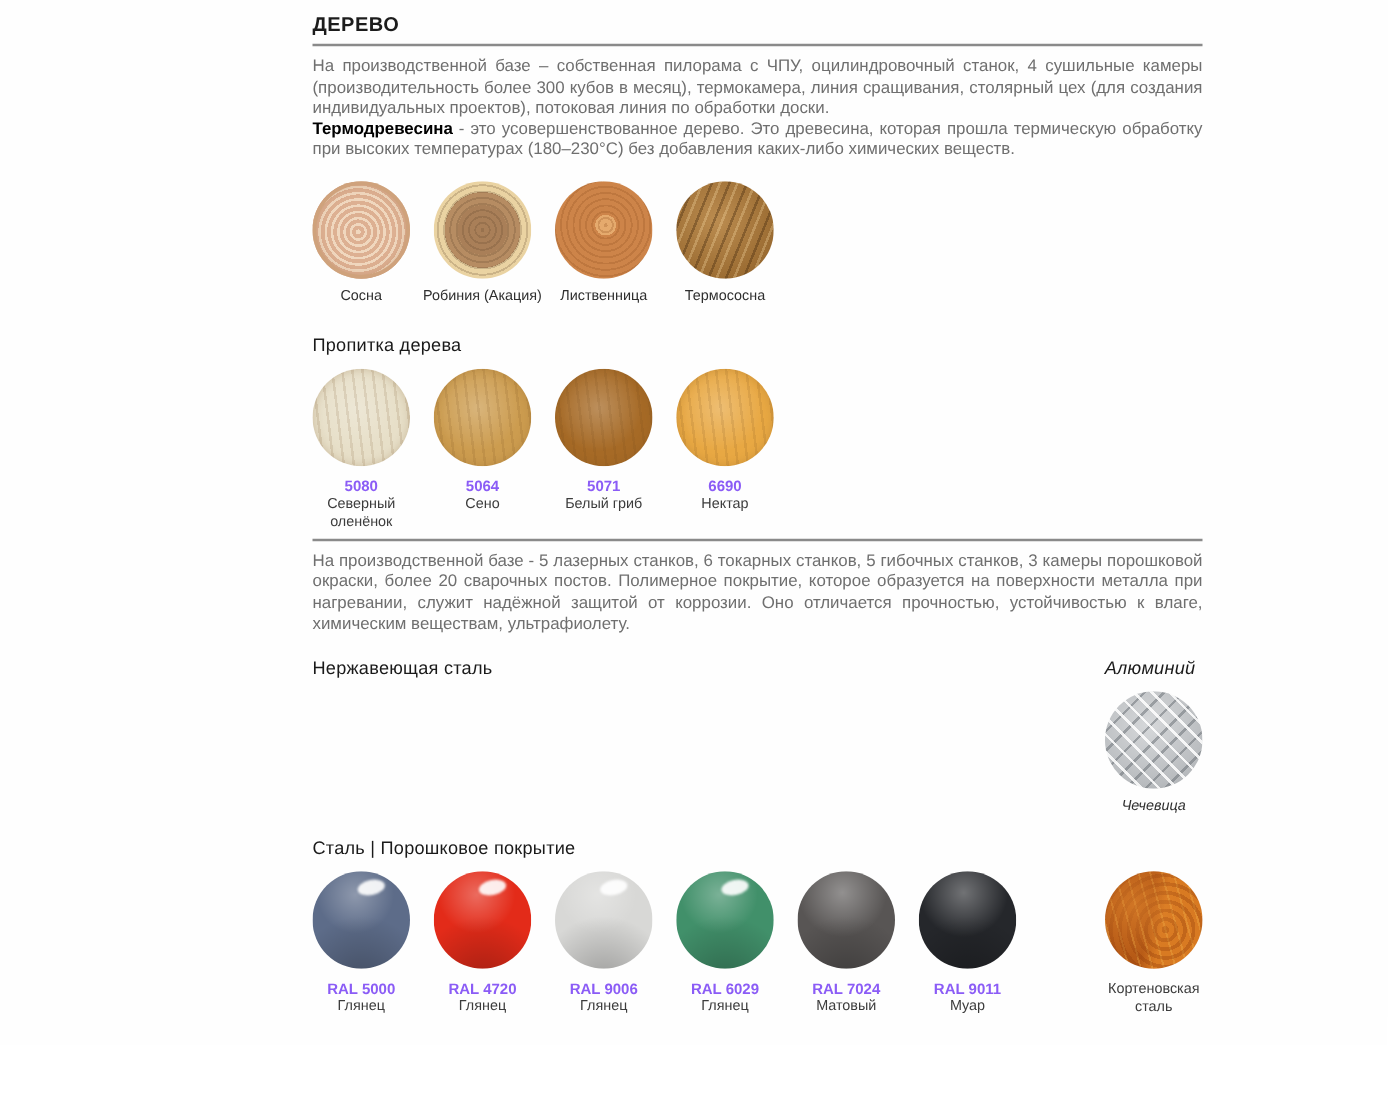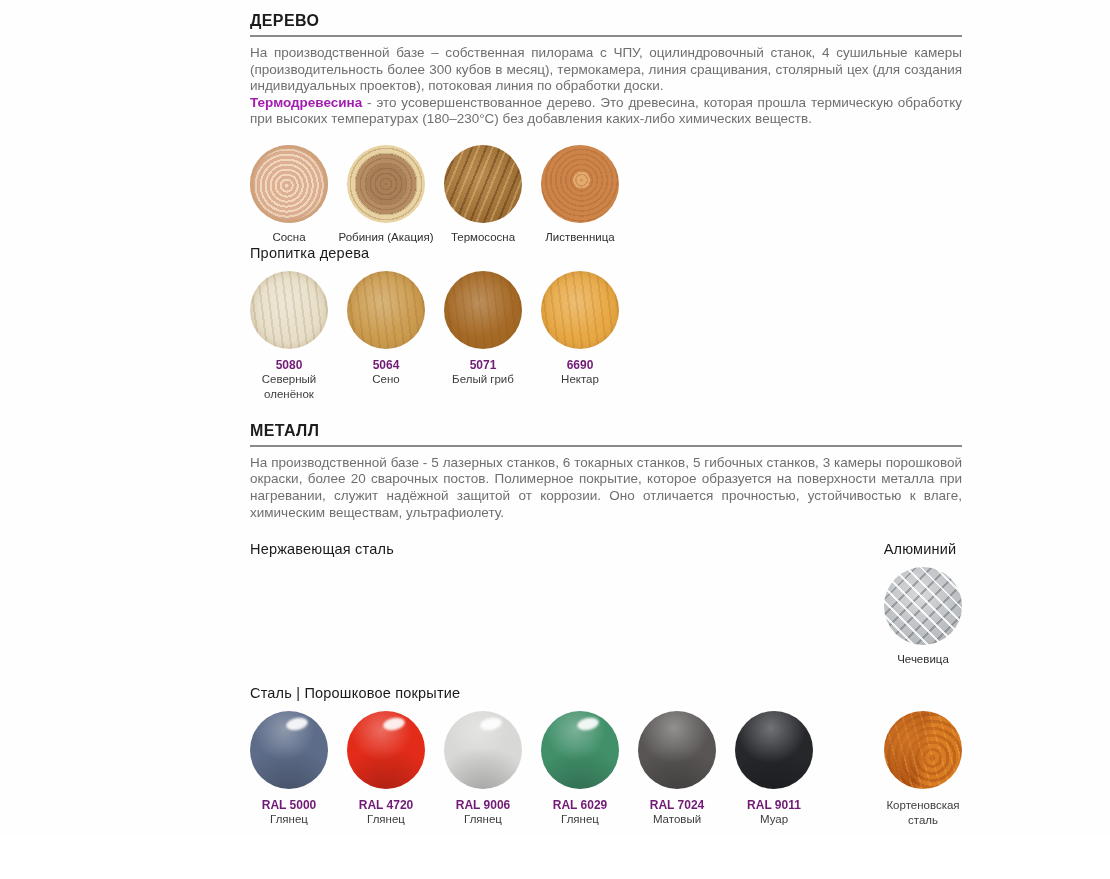--- a/index.html
+++ b/index.html
@@ -4,31 +4,31 @@
 <style>
   * { margin:0; padding:0; box-sizing:border-box; }
   body { font-family:"Liberation Sans", sans-serif; background:#ffffff; }
   .page { position:relative; width:1110px; height:836px; background:#fefefe; overflow:hidden; }
   .content { position:absolute; left:250px; top:0; width:712px; }
 
   .section-title { margin-top:12px; font-size:16px; font-weight:700; color:#1c1c1c; letter-spacing:.4px; }
   .divider { margin-top:5px; height:2px; background:#8a8a8a; }
 
   .para { margin-top:8px; font-size:13.5px; line-height:16.6px; color:#6f6f6f; text-align:justify; }
-  .para .lead { font-weight:700; color:#a21caf; }
+  .para .lead { font-weight:700; color:#000000; }
 
   .sub-title { font-size:14.5px; color:#1a1a1a; letter-spacing:.2px; }
 
   .swatch-row { display:flex; gap:19px; }
   .cell { width:78px; flex:0 0 78px; }
   .circle { width:78px; height:78px; border-radius:50%; position:relative; }
 
   .label-1line { width:160px; margin-left:-41px; margin-top:8px; text-align:center;
                  font-size:11.5px; color:#2f2f2f; white-space:nowrap; }
-  .code-line   { margin-top:9px; text-align:center; font-size:12px; font-weight:600; color:#701a75; }
+  .code-line   { margin-top:9px; text-align:center; font-size:12px; font-weight:600; color:#8b5cf6; }
   .name-line   { width:90px; margin-left:-6px; text-align:center; font-size:11.5px; color:#3c3c3c; line-height:1.3; }
   .finish-line { text-align:center; font-size:11.5px; color:#3c3c3c; margin-top:1px; }
 
   
   .wood-pine { background:
       repeating-radial-gradient(circle at 47% 52%, #f0d7be 0 2px, #ddb092 2px 5px);
       box-shadow: inset 0 0 0 3px #cfa27c, inset 0 0 10px rgba(150,95,55,.45); }
   .wood-robinia { background:
       repeating-radial-gradient(circle at 50% 50%, rgba(92,66,41,.22) 0 1.5px, rgba(0,0,0,0) 1.5px 5px),
       radial-gradient(circle at 50% 50%, #a97f58 0 36%, #b68c62 36% 55%, #ead3a2 55% 86%, #7b5939 86% 93%, #51402b 93% 100%); }
@@ -71,21 +71,21 @@
       var(--c); }
   .corten { background:
       radial-gradient(circle at 30% 35%, rgba(230,140,50,.55), rgba(0,0,0,0) 55%),
       repeating-radial-gradient(circle at 62% 60%, rgba(140,55,8,.30) 0 3px, rgba(0,0,0,0) 3px 7px),
       repeating-linear-gradient(75deg, rgba(250,200,90,.25) 0 1.5px, rgba(0,0,0,0) 1.5px 9px),
       linear-gradient(100deg, #b65a16 0 45%, #d87a22 58% 100%),
       var(--c); }
 
   .stainless-block { display:flex; justify-content:space-between; margin-top:20px; }
   .col-heading { margin-bottom:10px; }
-  .alum-col { width:78px; text-align:center; }
+  .alum-col { width:78px; text-align:center;font-style:italic; }
   .alum-col .col-heading { white-space:nowrap; margin-left:-6px; }
 </style>
 </head>
 <body>
 
 <div class="page">
   <div class="content">
 
     <div class="section-title">ДЕРЕВО</div>
     <div class="divider"></div>
@@ -95,30 +95,30 @@
     <div class="swatch-row" style="margin-top:17px">
       <div class="cell">
         <div class="circle wood-pine" style="--c: #e2bfa0;"></div>
         <div class="label-1line">Сосна</div>
       </div>
       <div class="cell">
         <div class="circle wood-robinia" style="--c: #b08a60;"></div>
         <div class="label-1line">Робиния (Акация)</div>
       </div>
       <div class="cell">
+        <div class="circle wood-larch" style="--c: #c8824d;"></div>
+        <div class="label-1line">Лиственница</div>
+      </div>
+      <div class="cell">
         <div class="circle wood-thermo" style="--c: #a6753f;"></div>
         <div class="label-1line">Термососна</div>
       </div>
-      <div class="cell">
-        <div class="circle wood-larch" style="--c: #c8824d;"></div>
-        <div class="label-1line">Лиственница</div>
-      </div>
     </div>
 
-    <div class="sub-title" style="margin-top:2px">Пропитка дерева</div>
+    <div class="sub-title" style="margin-top:26px">Пропитка дерева</div>
     <div class="swatch-row" style="margin-top:10px">
       <div class="cell">
         <div class="circle impreg" style="--c: #e7dfc8;"></div>
         <div class="code-line">5080</div>
         <div class="name-line">Северный оленёнок</div>
       </div>
       <div class="cell">
         <div class="circle impreg" style="--c: #cc9c4f;"></div>
         <div class="code-line">5064</div>
         <div class="name-line">Сено</div>
@@ -128,21 +128,20 @@
         <div class="code-line">5071</div>
         <div class="name-line">Белый гриб</div>
       </div>
       <div class="cell">
         <div class="circle impreg" style="--c: #e8a843;"></div>
         <div class="code-line">6690</div>
         <div class="name-line">Нектар</div>
       </div>
     </div>
 
-    <div class="section-title" style="margin-top:20px">МЕТАЛЛ</div>
     <div class="divider"></div>
     <p class="para">На производственной базе - 5 лазерных станков, 6 токарных станков, 5 гибочных станков, 3 камеры порошковой окраски, более 20 сварочных постов. Полимерное покрытие, которое образуется на поверхности металла при нагревании, служит надёжной защитой от коррозии. Оно отличается прочностью, устойчивостью к влаге, химическим веществам, ультрафиолету.</p>
 
     <div class="stainless-block">
       <div>
         <div class="sub-title col-heading">Нержавеющая сталь</div>
       </div>
       <div class="alum-col">
         <div class="sub-title col-heading">Алюминий</div>
         <div class="circle checker"></div>

